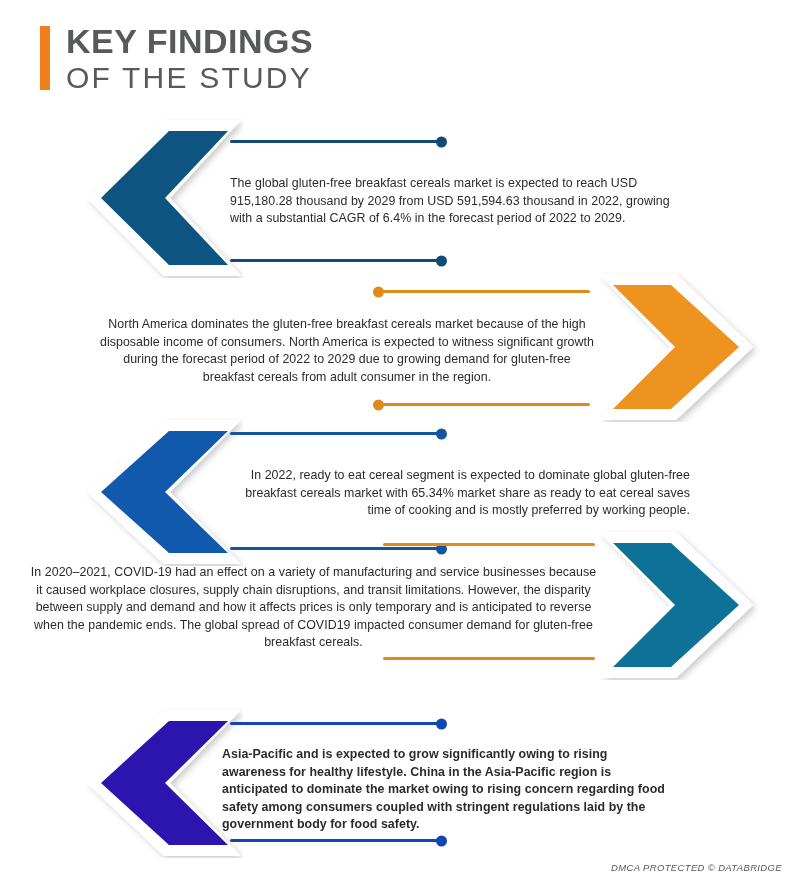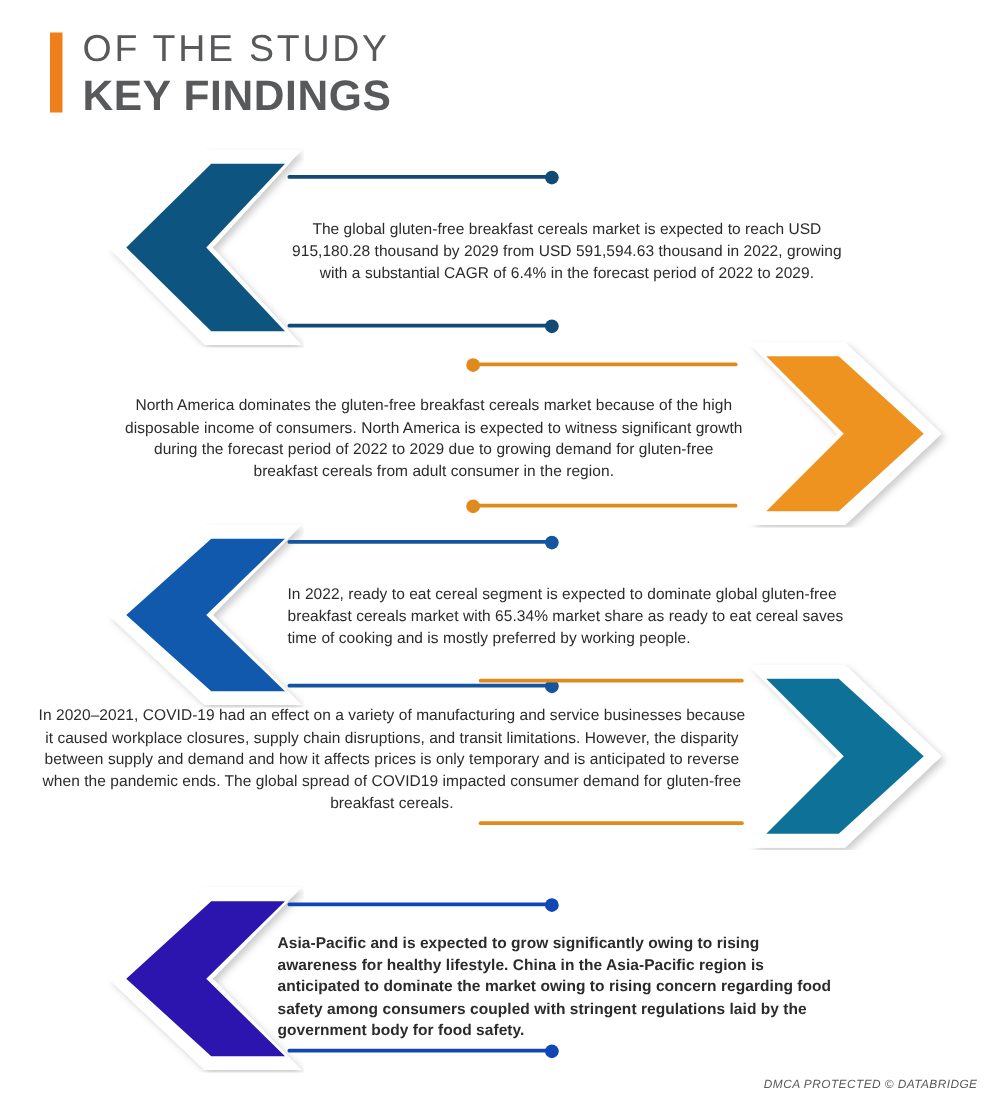--- a/index.html
+++ b/index.html
@@ -59,22 +59,22 @@
     white-space:nowrap;
     font-style:italic;
   }
 </style>
 </head>
 <body>
 
 <div id="header">
   <div id="title-bar"></div>
   <div id="title-lines">
+    <div id="title-main">KEY FINDINGS</div>
     <div id="title-sub">OF THE STUDY</div>
-    <div id="title-main">KEY FINDINGS</div>
   </div>
 </div>
 
 <div class="row" id="row-1" style="top:118px;height:160px;">
   <div class="chev-wrap" style="left:68px;top:0;">
     <svg width="175" height="160" viewBox="0 0 175 160" aria-hidden="true">
       <defs>
         <filter id="sh1" x="-20%" y="-20%" width="150%" height="150%">
           <feDropShadow dx="3" dy="3" stdDeviation="3" flood-color="#000" flood-opacity="0.20"></feDropShadow>
         </filter>
@@ -82,21 +82,21 @@
       <g filter="url(#sh1)">
         <path d="M96 2 L173 2 L102 80 L173 158 L96 158 L19 80 Z" fill="#ffffff"></path>
       </g>
       <path d="M96 2 L173 2 L102 80 L173 158 L96 158 L19 80 Z" fill="#ffffff"></path>
       <path d="M101 13 L160 13 L97 80 L160 147 L101 147 L33 80 Z" fill="#0D5580"></path>
     </svg>
   </div>
   <div class="conn" style="left:230px;top:22px;width:212px;background:#114A75;">
     <span class="dot right" style="background:#114A75;"></span>
   </div>
-  <div class="txt left" style="left:230px;top:57px;width:447px;text-align:center;">The global gluten-free breakfast cereals market is expected to reach USD 915,180.28 thousand by 2029 from USD  591,594.63 thousand in 2022, growing with a substantial CAGR of 6.4% in the forecast period of 2022 to 2029.</div>
+  <div class="txt left" style="left:230px;top:57px;width:447px;">The global gluten-free breakfast cereals market is expected to reach USD 915,180.28 thousand by 2029 from USD  591,594.63 thousand in 2022, growing with a substantial CAGR of 6.4% in the forecast period of 2022 to 2029.</div>
   <div class="conn" style="left:230px;top:141px;width:212px;background:#114A75;">
     <span class="dot right" style="background:#114A75;"></span>
   </div>
 </div>
 
 <div class="row" id="row-2" style="top:272px;height:150px;">
   <div class="chev-wrap" style="left:597px;top:0;">
     <svg width="175" height="150" viewBox="0 0 175 150" aria-hidden="true">
       <defs>
         <filter id="sh2" x="-20%" y="-20%" width="150%" height="150%">
@@ -130,21 +130,21 @@
       <g filter="url(#sh3)">
         <path d="M96 2 L173 2 L102 74 L173 146 L96 146 L19 74 Z" fill="#ffffff"></path>
       </g>
       <path d="M96 2 L173 2 L102 74 L173 146 L96 146 L19 74 Z" fill="#ffffff"></path>
       <path d="M101 13 L160 13 L97 74 L160 135 L101 135 L33 74 Z" fill="#1059AD"></path>
     </svg>
   </div>
   <div class="conn" style="left:230px;top:14px;width:212px;background:#1455A0;">
     <span class="dot right" style="background:#1455A0;"></span>
   </div>
-  <div class="txt left" style="left:230px;top:49px;width:460px;">In 2022, ready to eat cereal segment is expected to dominate global gluten-free breakfast cereals market with 65.34% market share as ready to eat cereal saves time of cooking and is mostly preferred by working people.</div>
+  <div class="txt left" style="left:230px;top:49px;width:460px;text-align:right;">In 2022, ready to eat cereal segment is expected to dominate global gluten-free breakfast cereals market with 65.34% market share as ready to eat cereal saves time of cooking and is mostly preferred by working people.</div>
   <div class="conn" style="left:230px;top:129px;width:212px;background:#1455A0;">
     <span class="dot right" style="background:#1455A0;"></span>
   </div>
 </div>
 
 <div class="row" id="row-4" style="top:530px;height:150px;">
   <div class="chev-wrap" style="left:597px;top:0;">
     <svg width="175" height="150" viewBox="0 0 175 150" aria-hidden="true">
       <defs>
         <filter id="sh4" x="-20%" y="-20%" width="150%" height="150%">

